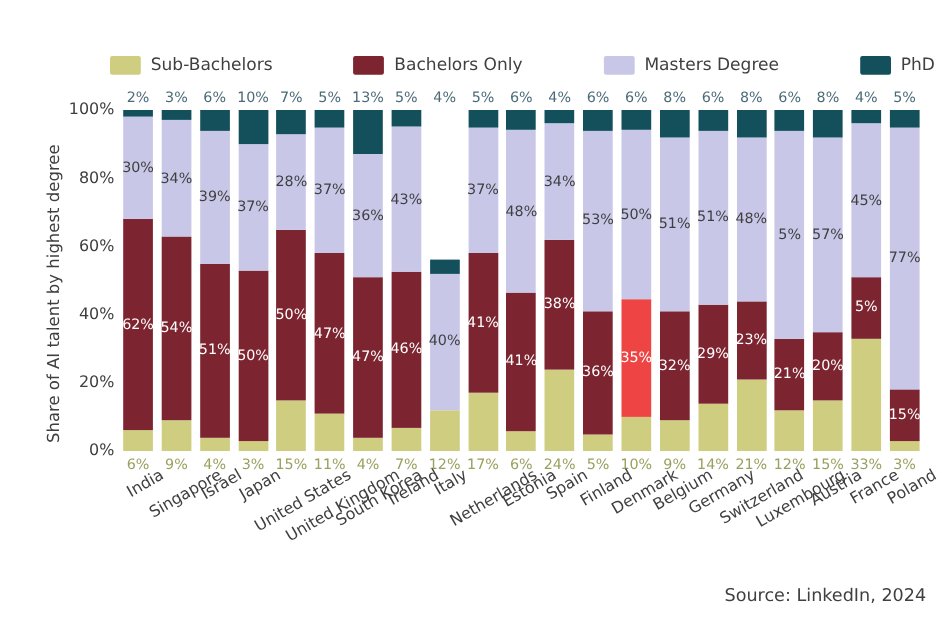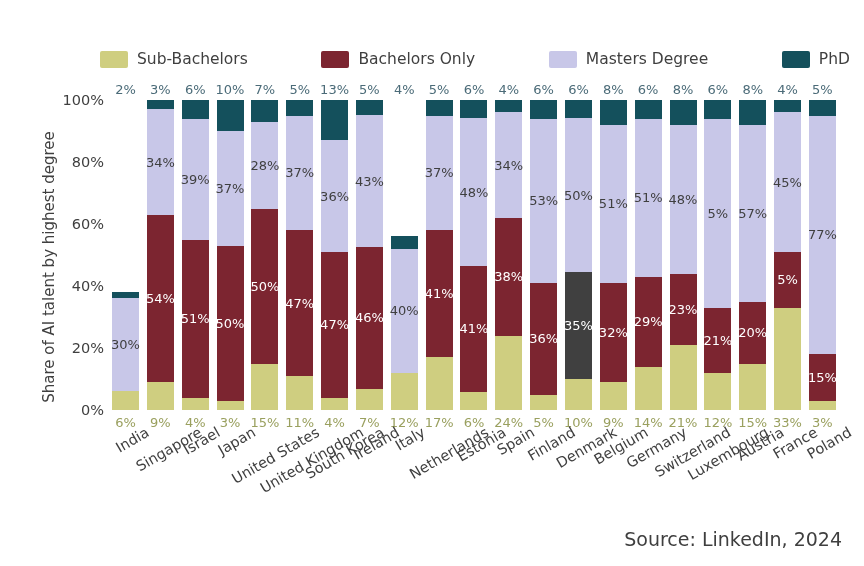--- a/index.html
+++ b/index.html
@@ -83,21 +83,21 @@
   .xtick{
     position:absolute;top:0;left:50%;
     transform-origin:right top;
     transform:translateX(-50%) rotate(-30deg);
     font-size:14.5px;color:#3f3f3f;white-space:nowrap;
   }
 
   
   #source{
     position:absolute;right:22px;bottom:16px;
-    font-size:19px;color:#3f3f3f;
+    font-size:16px;color:#3f3f3f;
   }
 </style>
 </head>
 <body>
 
 <div id="chart-root">
 
   <div id="legend">
       <div class="legend-item">
         <span class="legend-swatch" style="background: rgb(207, 206, 128);"></span>
@@ -124,20 +124,23 @@
         <div class="ytick" style="top: 100%;">0%</div>
         <div class="ytick" style="top: 80%;">20%</div>
         <div class="ytick" style="top: 60%;">40%</div>
         <div class="ytick" style="top: 40%;">60%</div>
         <div class="ytick" style="top: 20%;">80%</div>
         <div class="ytick" style="top: 0%;">100%</div>
       </div>
     <div id="bars">
         <div class="bar-col">
           <div class="seg" style="height: 6%; background: rgb(207, 206, 128);"></div>
+          <div class="seg" style="height: 62%; background: rgb(124, 37, 48);">
+            <span class="seg-label lab-dark">62%</span>
+          </div>
           <div class="seg" style="height: 30%; background: rgb(200, 199, 232);">
             <span class="seg-label lab-on-light">30%</span>
           </div>
           <div class="seg" style="height: 2%; background: rgb(20, 80, 92);"></div>
           <span class="toplab">2%</span>
           <span class="botlab">6%</span>
         </div>
         <div class="bar-col">
           <div class="seg" style="height: 9%; background: rgb(207, 206, 128);"></div>
           <div class="seg" style="height: 54%; background: rgb(124, 37, 48);">
@@ -274,21 +277,21 @@
           </div>
           <div class="seg" style="height: 53%; background: rgb(200, 199, 232);">
             <span class="seg-label lab-on-light">53%</span>
           </div>
           <div class="seg" style="height: 6%; background: rgb(20, 80, 92);"></div>
           <span class="toplab">6%</span>
           <span class="botlab">5%</span>
         </div>
         <div class="bar-col">
           <div class="seg" style="height: 10%; background: rgb(207, 206, 128);"></div>
-          <div class="seg" style="height: 35%; background: #404040;">
+          <div class="seg" style="height: 35%; background: #ef4444;">
             <span class="seg-label lab-dark">35%</span>
           </div>
           <div class="seg" style="height: 50%; background: rgb(200, 199, 232);">
             <span class="seg-label lab-on-light">50%</span>
           </div>
           <div class="seg" style="height: 6%; background: rgb(20, 80, 92);"></div>
           <span class="toplab">6%</span>
           <span class="botlab">10%</span>
         </div>
         <div class="bar-col">

